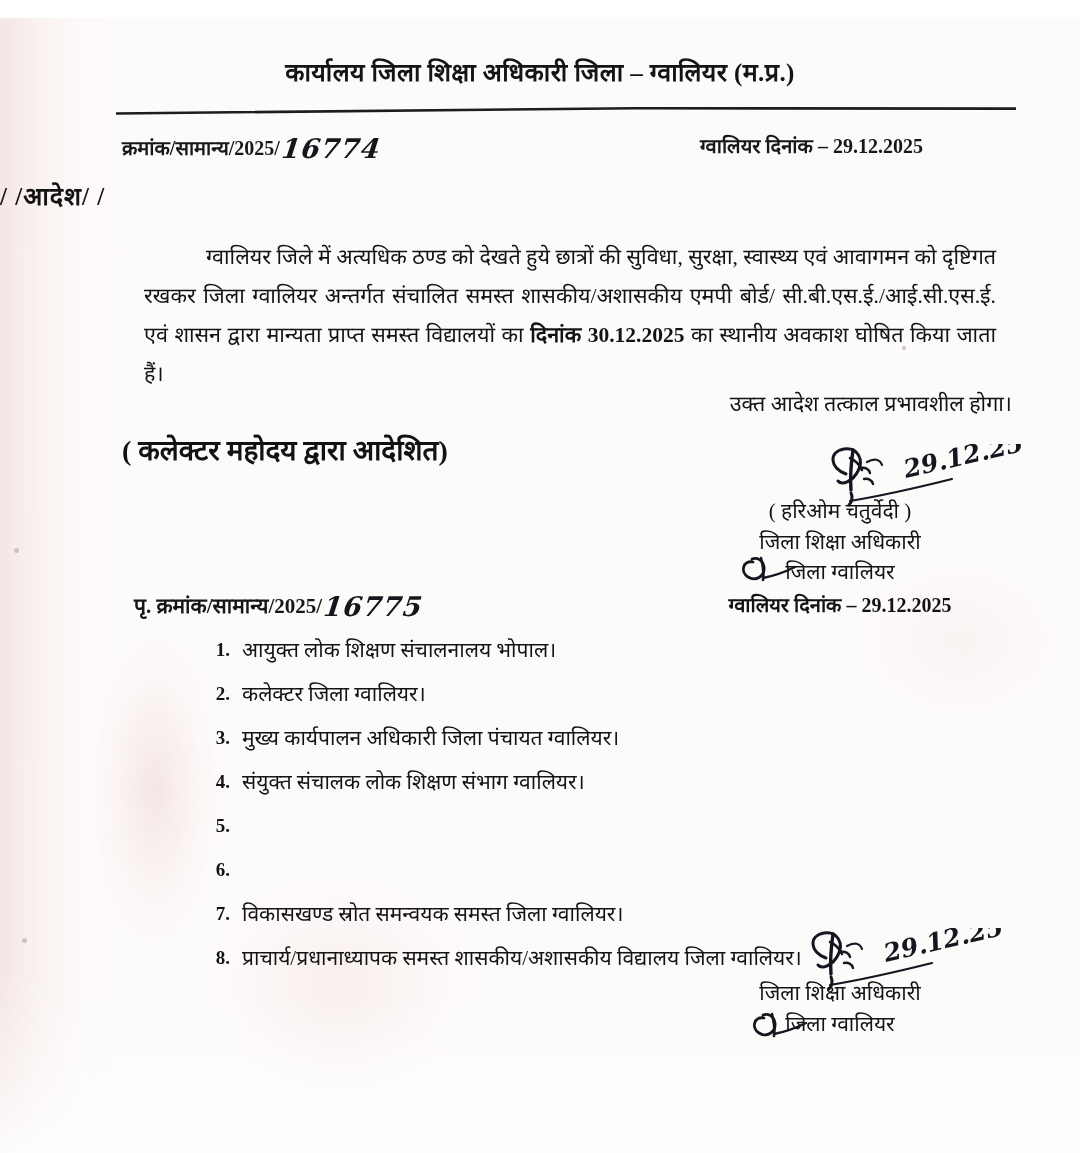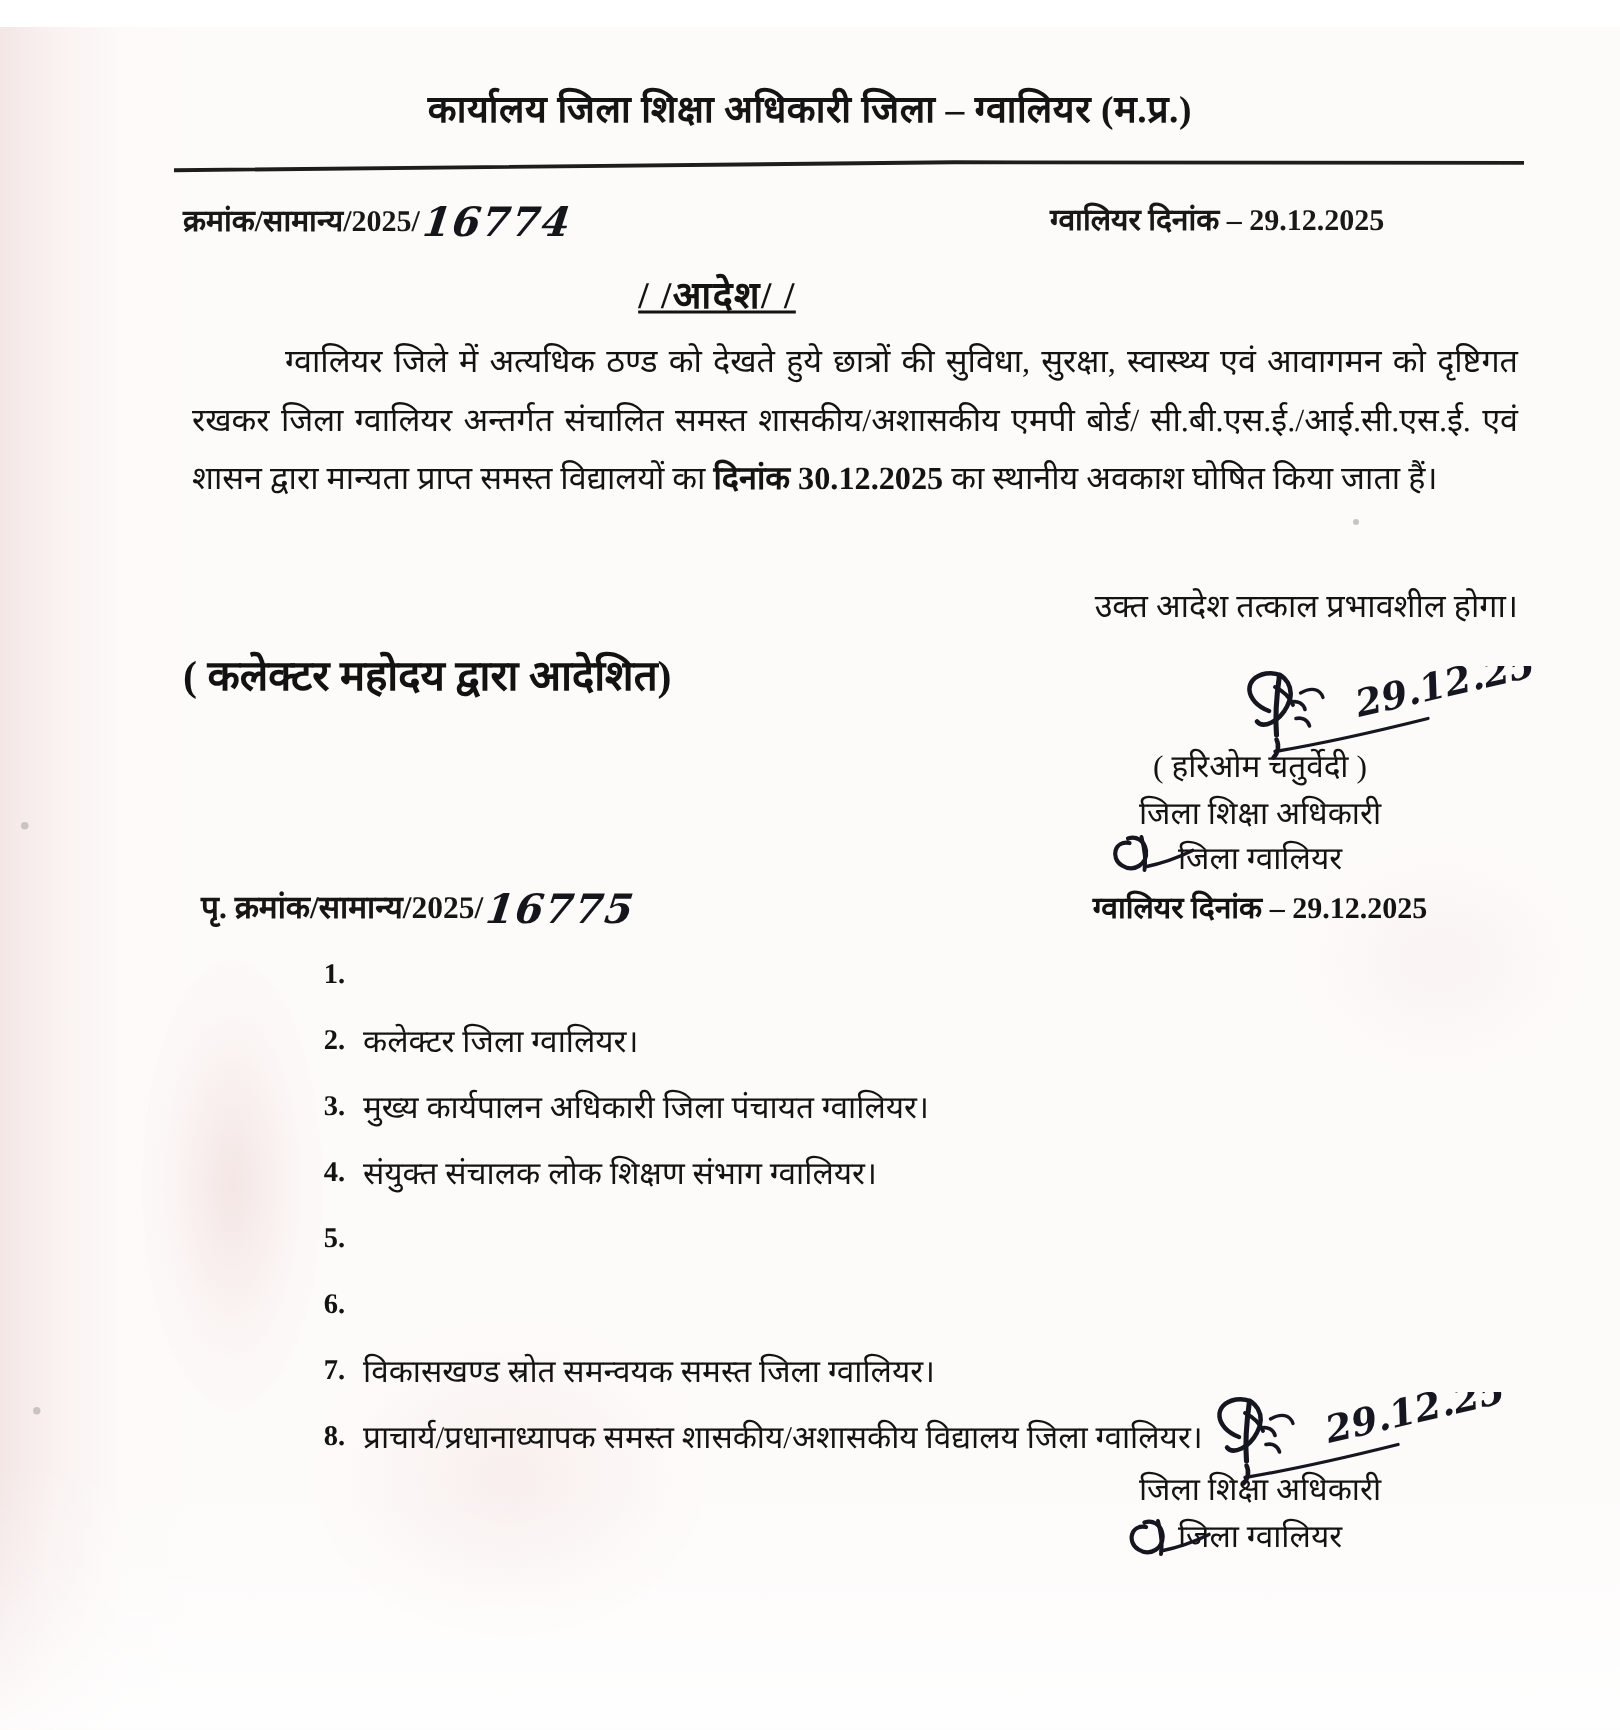--- a/index.html
+++ b/index.html
@@ -143,42 +143,40 @@
     font-weight: 600;
     color: #181818;
     white-space: nowrap;
   }
 
   
   .order-heading {
     position: absolute;
     left: 0; top: 178px;
     width: 956px;
-    text-align: center;
     font-family: "Liberation Serif", "DejaVu Serif", serif;
     font-size: 25px;
     font-weight: bold;
     color: #131313;
     letter-spacing: 1px;
-    text-decoration: underline;
   }
 
   
   .body-block {
     position: absolute;
     left: 128px; top: 222px;
     width: 884px;
     font-family: "Liberation Serif", "DejaVu Serif", serif;
     font-size: 21.5px;
     line-height: 39px;
     color: #131313;
     text-align: justify;
   }
   .body-block p {
-    margin: 0;
+    margin: 16px;
   }
   .body-indent { text-indent: 62px; }
   .bold-inline { font-weight: bold; }
 
   .effective-line {
     position: absolute;
     left: 128px; top: 388px;
     width: 884px;
     font-family: "Liberation Serif", "DejaVu Serif", serif;
     font-size: 21.5px;
@@ -393,20 +391,21 @@
       <div class="sig-date">ग्वालियर दिनांक – 29.12.2025</div>
     </div>
 
     <div class="ref-second">
       <span>पृ. क्रमांक/सामान्य/2025/</span><span class="hand-num">16775</span>
     </div>
 
     <ol class="dist-list">
       <li>
         <span class="num">1.</span>
+        <span>आयुक्त लोक शिक्षण संचालनालय भोपाल।</span>
       </li>
       <li>
         <span class="num">2.</span>
         <span>कलेक्टर जिला ग्वालियर।</span>
       </li>
       <li>
         <span class="num">3.</span>
         <span>मुख्य कार्यपालन अधिकारी जिला पंचायत ग्वालियर।</span>
       </li>
       <li>

